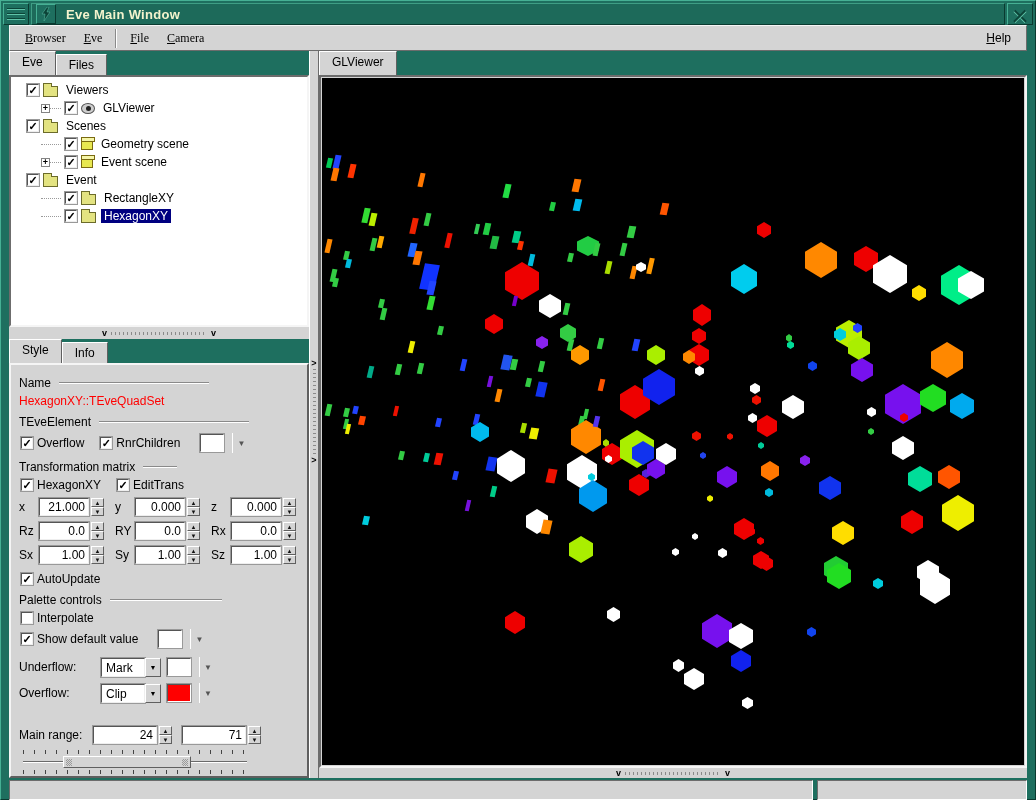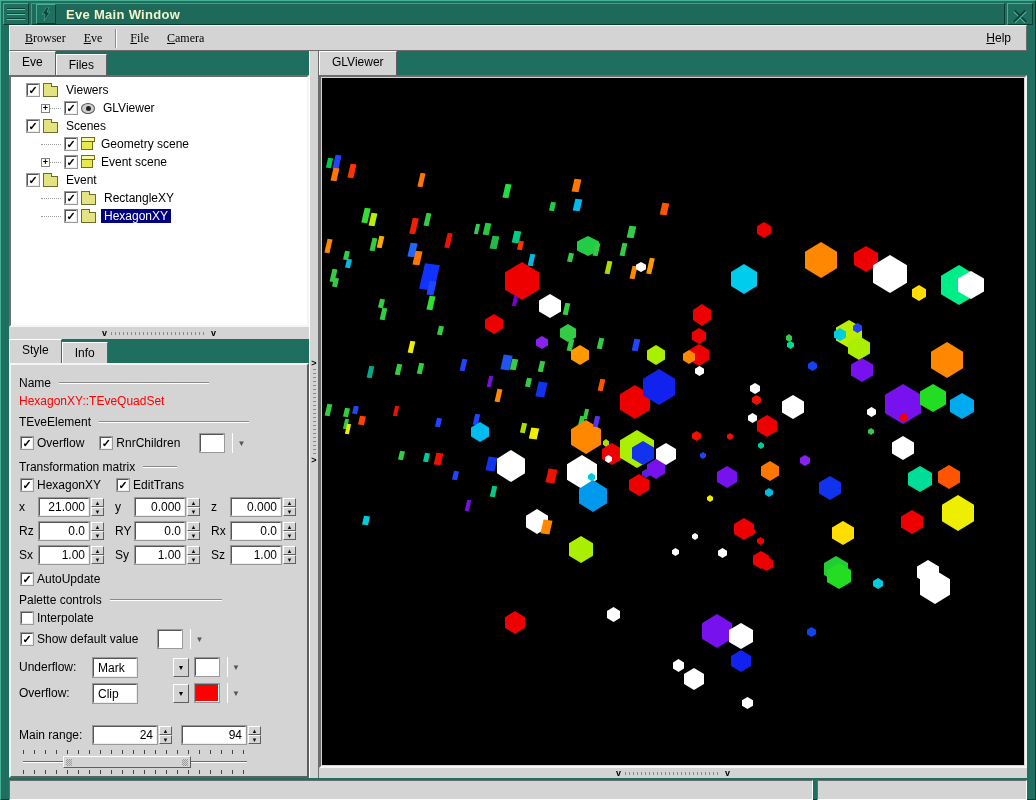--- a/index.html
+++ b/index.html
@@ -108,21 +108,21 @@
   .spinval.narrow { width:64px; }
   .spinbtns { display:flex; flex-direction:column; margin-left:2px; }
   .sbtn { width:13px; height:9px; background:#d4d4d4; border-top:1px solid #fff; border-left:1px solid #fff;
           border-right:1px solid #5f5f5f; border-bottom:1px solid #5f5f5f;
           font-size:6px; line-height:8px; text-align:center; color:#111; }
 
   .update-btn { width:168px; height:22px; background:#d4d4d4; border-top:1px solid #fff; border-left:1px solid #fff;
                 border-right:1px solid #5f5f5f; border-bottom:1px solid #5f5f5f; outline:1px solid #8a8a8a;
                 text-align:center; padding-top:3px; margin-left:14px; }
 
-  .combo { display:flex; align-items:flex-start; margin-left:0;gap:36px; }
+  .combo { display:flex; align-items:flex-start; margin-left:8px; }
   .comboval { width:44px; height:19px; background:#fff; border-top:1px solid #555; border-left:1px solid #555;
               border-right:1px solid #eee; border-bottom:1px solid #eee; outline:1px solid #999; padding:2px 0 0 4px; }
   .combobtn { width:16px; height:19px; background:#d4d4d4; border-top:1px solid #fff; border-left:1px solid #fff;
               border-right:1px solid #5f5f5f; border-bottom:1px solid #5f5f5f; font-size:7px; text-align:center; line-height:18px; }
   .plabel { width:74px; }
 
   .dslider { margin:6px 4px 0 4px; width:224px; position:relative; height:26px; }
   .ticks { height:4px; background:repeating-linear-gradient(90deg,#444 0 1px,transparent 1px 11px); }
   .channel { height:14px; position:relative; display:flex; align-items:center; margin:1px 0; }
   .groove { position:absolute; left:0; right:0; top:6px; height:2px; background:#6a6a6a; border-bottom:1px solid #fff; }
@@ -437,21 +437,21 @@
             <span class="plabel">Main range:</span>
             <span id="range-spins" style="display:flex;gap:10px;">
                 <span class="spinwrap">
                   <span class="spinval narrow">24</span>
                   <span class="spinbtns">
                     <span class="sbtn">▲</span>
                     <span class="sbtn">▼</span>
                   </span>
                 </span>
                 <span class="spinwrap">
-                  <span class="spinval narrow">94</span>
+                  <span class="spinval narrow">71</span>
                   <span class="spinbtns">
                     <span class="sbtn">▲</span>
                     <span class="sbtn">▼</span>
                   </span>
                 </span>
               </span>
           </div>
           <div class="dslider">
             <div class="ticks"></div>
             <div class="channel">

